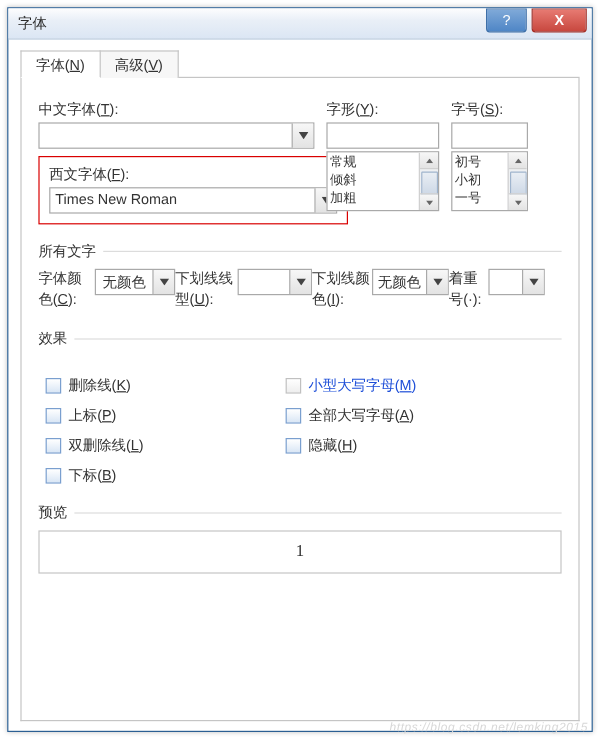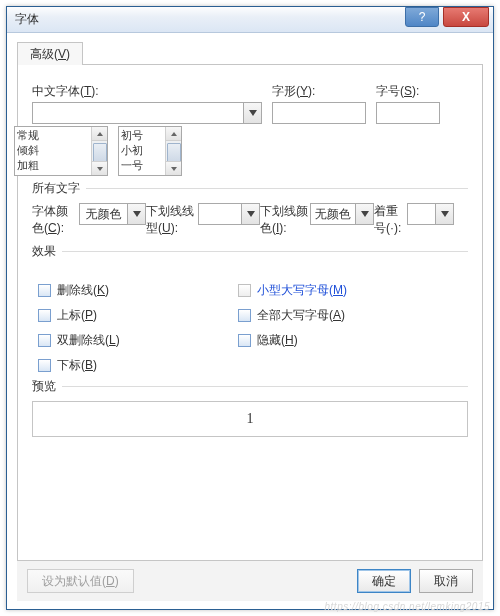--- a/index.html
+++ b/index.html
@@ -128,21 +128,21 @@
     padding: 6px 8px 8px 8px;
     width: 258px;
   }
   .wf-combo { width: 240px; margin-top:2px;}
   
   .row2 { display:flex; align-items:flex-start; margin-top:-2px;}
   .stylist { width:94px; height:50px; margin-top:4px;}
   .sizelist { width:64px; height:50px; margin-top:4px;}
   
   .sect {
-    margin-top: 4px;
+    margin-top: 14px;
     font-size: 12px;
     color: #333;
     display:flex; align-items:center;
   }
   .sect .line { flex:1; height:1px; background:#dcdcdc; margin-left:6px;}
   
   .alltext-row { display:flex; margin-top:6px; }
   .col { display:flex; flex-direction:row; }
   .col .lbl { margin-bottom:2px; }
   .c1 { width:114px;}
@@ -210,20 +210,23 @@
         </div>
       <div class="winbtn close">
           <span class="x">X</span>
         </div>
     </div>
   </div>
 
   <div class="body">
 
     <div class="tabrow">
+      <div class="tab active">
+        <span>字体(</span><span class="undl">N</span><span>)</span>
+      </div>
       <div class="tab">
         <span>高级(</span><span class="undl">V</span><span>)</span>
       </div>
     </div>
 
     <div class="content">
 
       <div class="row1-labels">
         <div class="lbl-cn">
           <span>中文字体(</span><span class="undl">T</span><span>):</span>
@@ -245,20 +248,33 @@
               </svg>
             </div>
         </div>
         <div class="gap1"></div>
         <div class="style-in"></div>
         <div class="gap2"></div>
         <div class="size-in"></div>
       </div>
 
       <div class="row2">
+        <div class="redbox">
+          <div>
+            <span>西文字体(</span><span class="undl">F</span><span>):</span>
+          </div>
+          <div class="combo wf-combo">
+            <div class="txt">Times New Roman</div>
+            <div class="arrow">
+                <svg viewBox="0 0 8 6">
+                  <path d="M0 0 L8 0 L4 6 Z" fill="#444"></path>
+                </svg>
+              </div>
+          </div>
+        </div>
         <div style="width:-18px;"></div>
         <div style="margin-left:-18px; display:flex;">
           <div class="listbox stylist">
             <div class="items">
               <div>常规</div>
               <div>倾斜</div>
               <div>加粗</div>
             </div>
             <div class="sb">
               <div class="ar">
@@ -392,29 +408,15 @@
         <span>预览</span>
           <div class="line"></div>
       </div>
       <div class="previewbox">
         <span>1</span>
       </div>
 
       <div style="flex:1"></div>
     </div>
 
-    <div class="footer">
-      <div class="btn disabled">
-        <span>设为默认值(</span>
-          <span class="undl">D</span>
-          <span>)</span>
-      </div>
-      <div class="spacer"></div>
-      <div class="btn primary">
-          <span>确定</span>
-        </div>
-      <div class="btn">
-          <span>取消</span>
-        </div>
-    </div>
   </div>
 </div>
 <div class="watermark">https://blog.csdn.net/lemking2015</div>
 
 </body></html>

